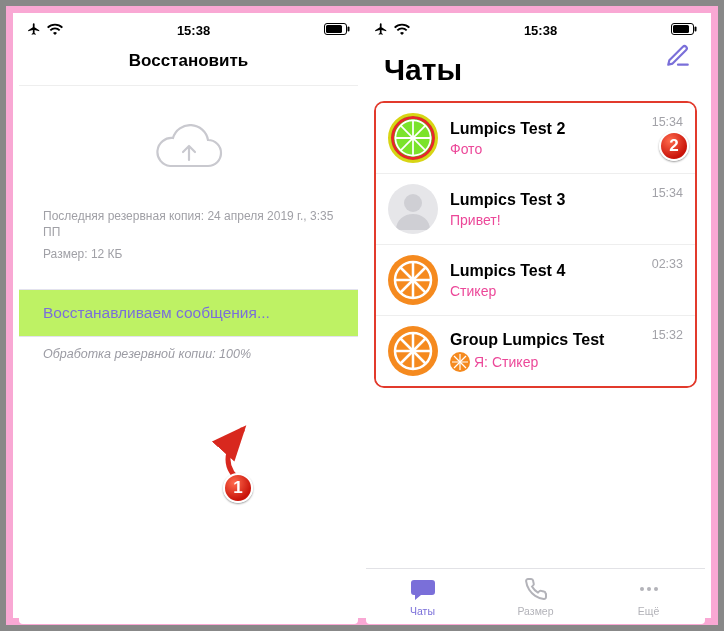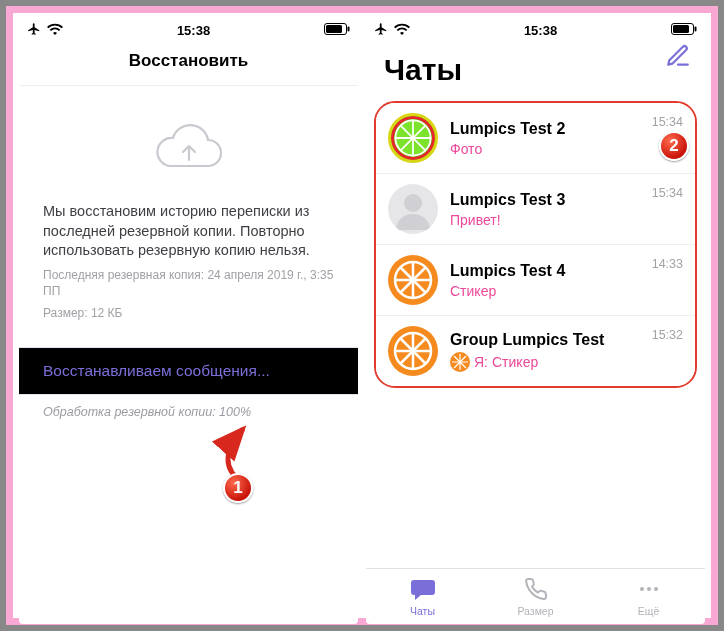--- a/index.html
+++ b/index.html
@@ -76,41 +76,41 @@
     color: #3e3e44;
   }
   .backup-meta {
     font-size: 12px;
     color: #a0a0a6;
     margin-top: 6px;
     line-height: 1.35;
   }
   .progress-bar {
     margin: 26px -24px 0 -24px;
-    background: #000000;
+    background: #bef264;
     border-top: 1px solid #e3e2ee;
     border-bottom: 1px solid #e3e2ee;
     padding: 14px 24px;
     color: #7a6fd9;
     font-size: 15.5px;
   }
   .progress-sub {
     font-size: 12.5px;
     color: #9b9ba3;
     margin: 10px 0 0 0;
     font-style: italic;
   }
   .compose-btn {
     position: absolute;
     right: 14px;
     top: 24px;
   }
   .chat-list {
     border: 2.5px solid #e23a2c;
-    border-radius: 21px;
+    border-radius: 10px;
     margin: 6px 8px 0 8px;
     overflow: hidden;
   }
   .chat-row {
     display: flex;
     align-items: center;
     padding: 10px 12px;
     border-bottom: 1px solid #eee;
     gap: 12px;
     background: #fff;
@@ -217,21 +217,20 @@
 
     <div class="header-sm">Восстановить</div>
 
     <div class="restore-body">
       <div class="cloud-wrap">
         <svg width="74" height="52" viewBox="0 0 74 52" fill="none" stroke="#c9c9cf" stroke-width="2.2">
           <path d="M56 42a13 13 0 0 0 0-26 18 18 0 0 0-35-2A12 12 0 0 0 18 42h38z"></path>
           <path d="M37 36V22m0 0l-6 6m6-6l6 6" stroke-linecap="round" stroke-linejoin="round"></path>
         </svg>
       </div>
-      <div class="restore-desc">Мы восстановим историю переписки из последней резервной копии. Повторно использовать резервную копию нельзя.</div>
       <div class="backup-meta">Последняя резервная копия: 24 апреля 2019 г., 3:35 ПП</div>
       <div class="backup-meta">Размер: 12 КБ</div>
 
       <div class="progress-bar">Восстанавливаем сообщения...</div>
       <div class="progress-sub">Обработка резервной копии: 100%</div>
     </div>
   </div>
 
   <div class="phone">
     <div class="statusbar">
@@ -313,21 +312,21 @@
                 <line x1="7" y1="25" x2="43" y2="25"></line>
                 <line x1="12" y1="12" x2="38" y2="38"></line>
                 <line x1="38" y1="12" x2="12" y2="38"></line>
               </g>
             </svg>
         </div>
         <div class="chat-main">
           <div class="chat-name">Lumpics Test 4</div>
           <div class="chat-sub">Стикер</div>
         </div>
-        <div class="chat-time">14:33</div>
+        <div class="chat-time">02:33</div>
       </div>
 
       <div class="chat-row">
         <div class="avatar avatar-orange">
           <svg width="50" height="50" viewBox="0 0 50 50">
               <circle cx="25" cy="25" r="23" fill="#f58a1f"></circle>
               <g stroke="#fff" stroke-width="2.5">
                 <circle cx="25" cy="25" r="18" fill="none"></circle>
                 <line x1="25" y1="7" x2="25" y2="43"></line>
                 <line x1="7" y1="25" x2="43" y2="25"></line>

